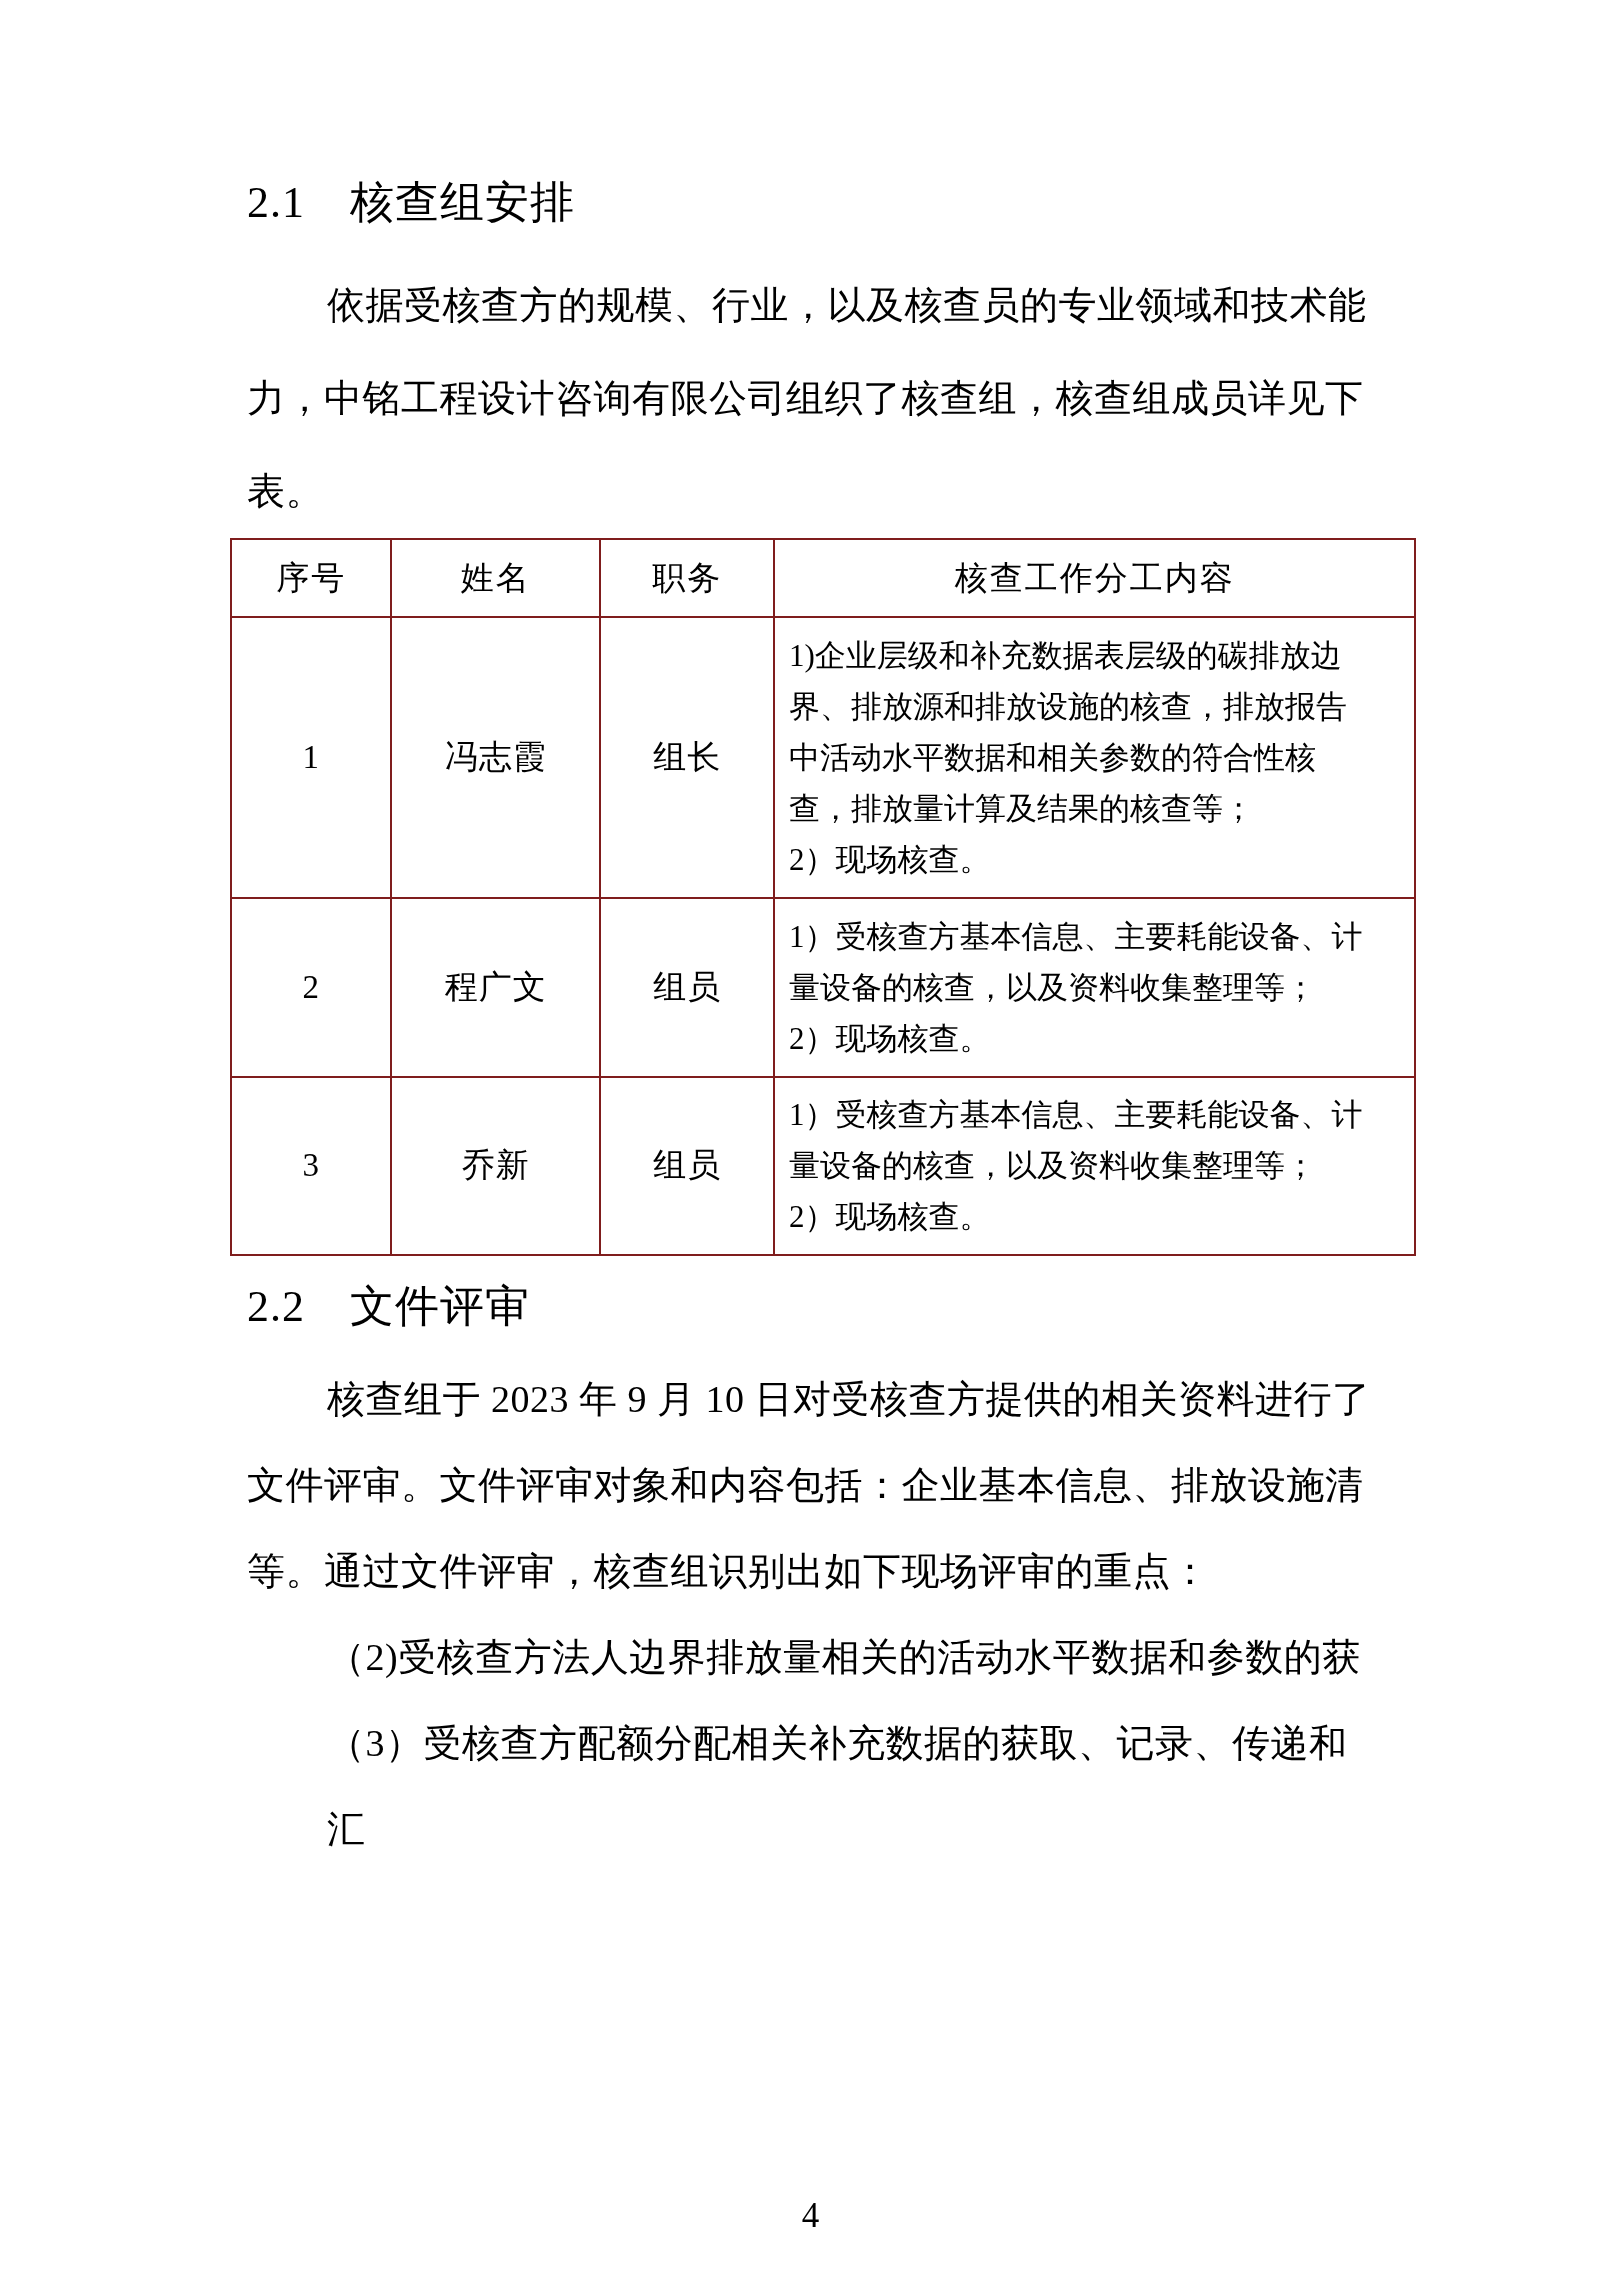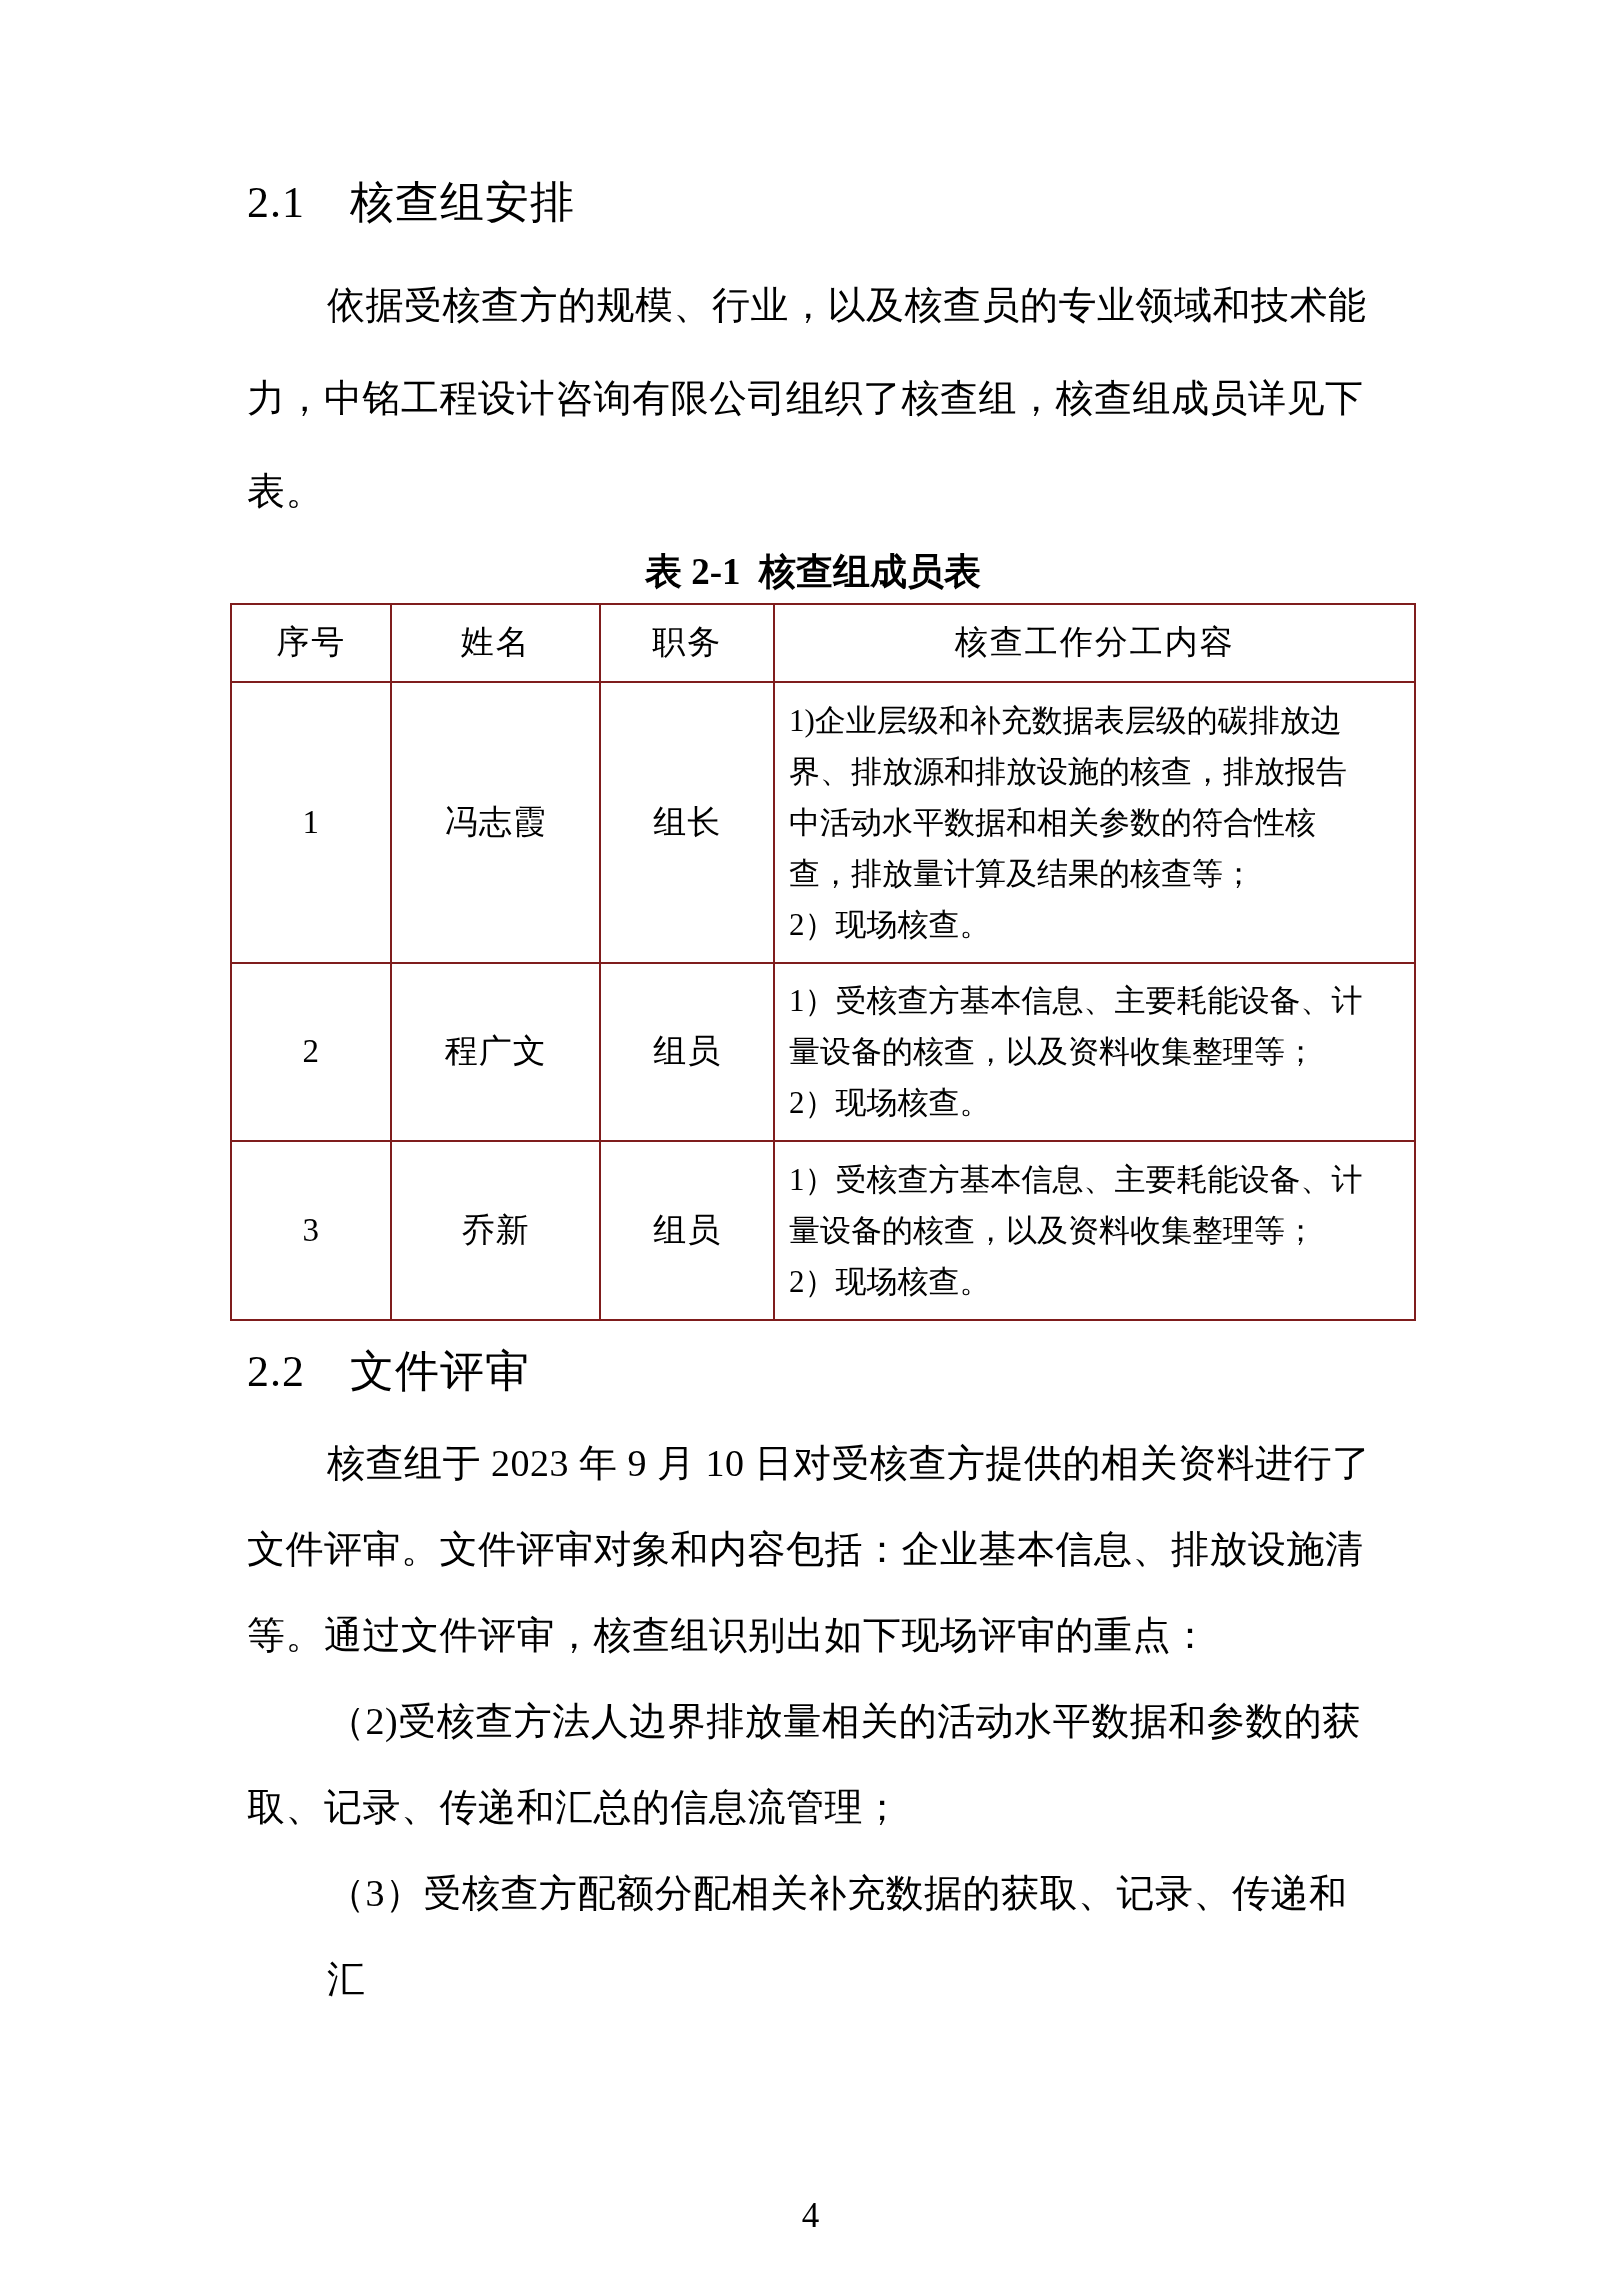--- a/index.html
+++ b/index.html
@@ -101,21 +101,20 @@
 
 
     <div class="h2 h2-first">2.1　核查组安排</div>
 
     <div>
       <div class="bodyline indent">依据受核查方的规模、行业，以及核查员的专业领域和技术能</div>
       <div class="bodyline">力，中铭工程设计咨询有限公司组织了核查组，核查组成员详见下</div>
       <div class="bodyline">表。</div>
     </div>
 
-    <div class="caption">表 2-1  核查组成员表</div>
 
     <table class="members">
       <colgroup>
         <col class="c-no">
           <col class="c-name">
           <col class="c-role">
           <col class="c-duty">
       </colgroup>
       <tbody>
           <tr>
@@ -153,21 +152,20 @@
     </tbody>
       </table>
 
     <div class="h2 h2-second">2.2　文件评审</div>
 
     <div>
       <div class="bodyline bodyline-22 indent">核查组于 2023 年 9 月 10 日对受核查方提供的相关资料进行了</div>
       <div class="bodyline bodyline-22">文件评审。文件评审对象和内容包括：企业基本信息、排放设施清</div>
       <div class="bodyline bodyline-22">等。通过文件评审，核查组识别出如下现场评审的重点：</div>
       <div class="bodyline bodyline-22 indent">（2)受核查方法人边界排放量相关的活动水平数据和参数的获</div>
-      <div class="bodyline bodyline-22">取、记录、传递和汇总的信息流管理；</div>
       <div class="bodyline bodyline-22 indent">（3）受核查方配额分配相关补充数据的获取、记录、传递和汇</div>
     </div>
 
   </div>
 
   <div class="page-number">4</div>
 </div>
 
 
 </body></html>

